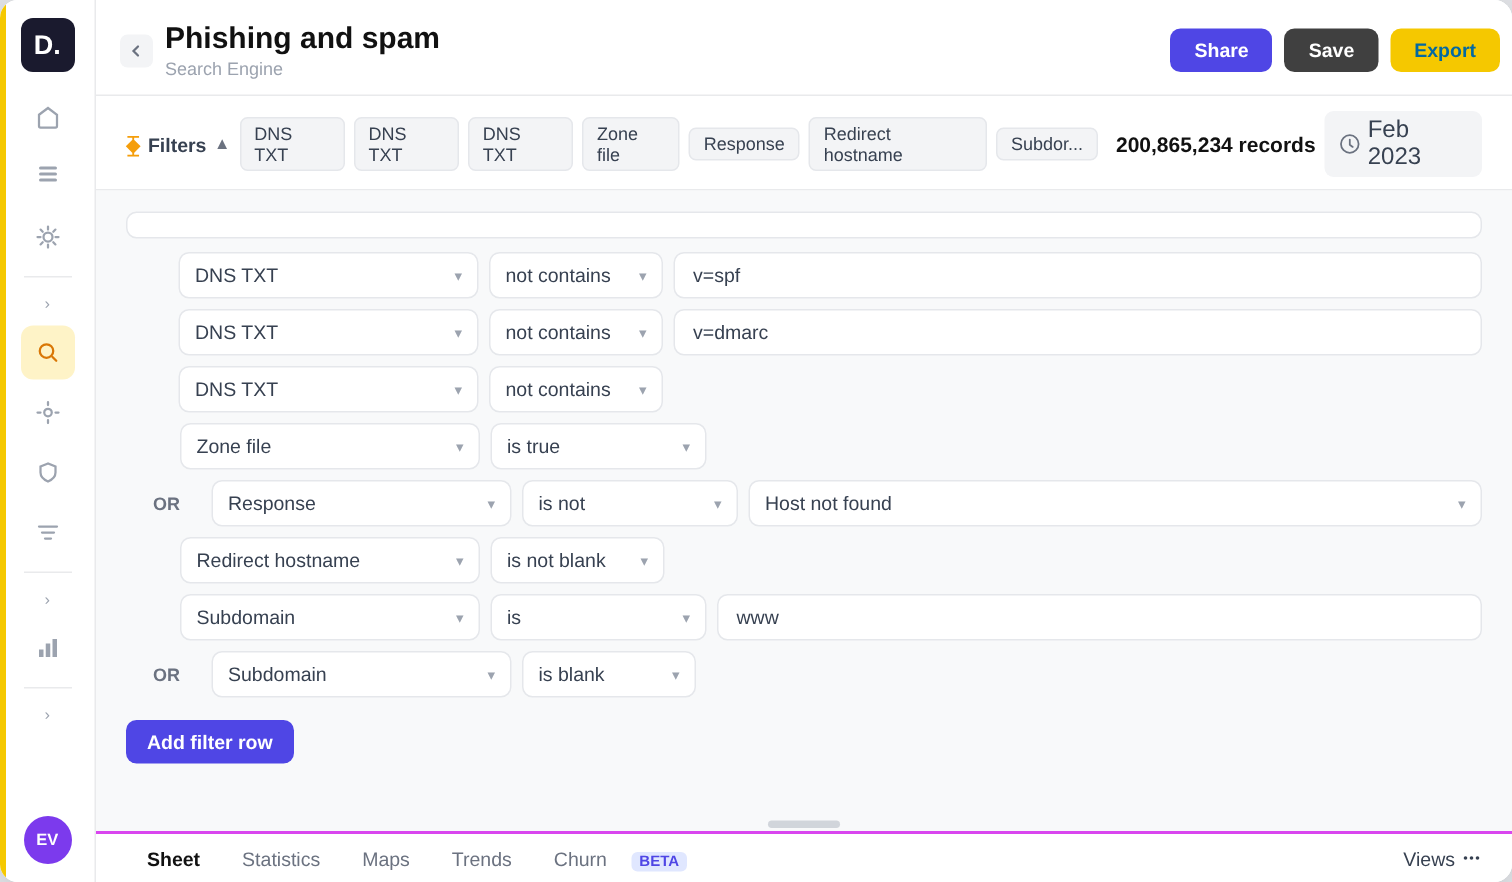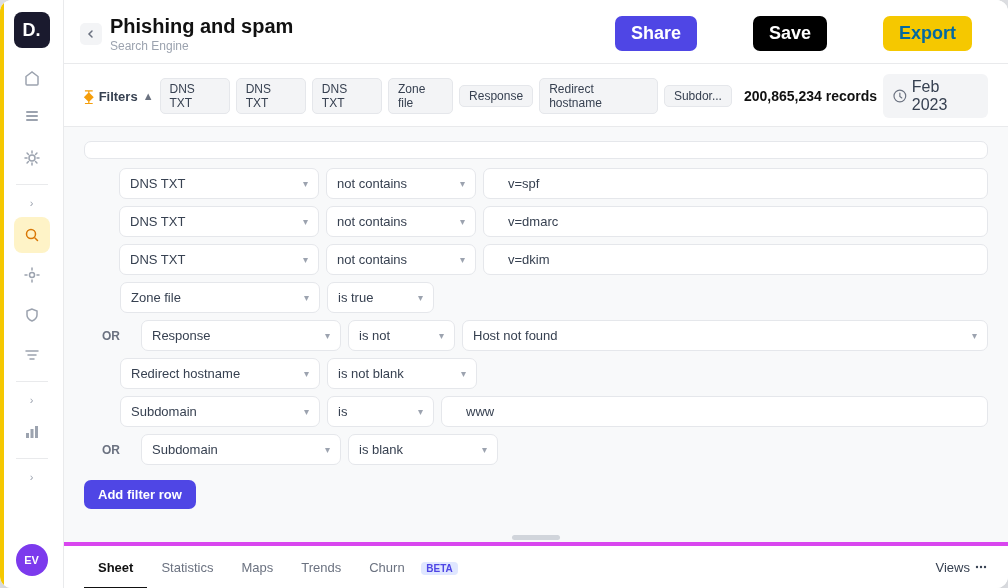--- a/index.html
+++ b/index.html
@@ -110,21 +110,21 @@
       flex: 1;
       display: flex;
       flex-direction: column;
       background: #f8f9fa;
       overflow: hidden;
     }
     
     .header {
       background: #fff;
       border-bottom: 1px solid #e9eaec;
-      padding: 14px 36px 10px 16px;
+      padding: 14px 8px 10px 16px;
       display: flex;
       align-items: center;
       justify-content: space-between;
     }
     .header-left {
       display: flex;
       align-items: center;
       gap: 8px;
     }
     .header-chevron {
@@ -150,33 +150,32 @@
       color: #9ca3af;
       margin-top: 1px;
     }
     .header-buttons {
       display: flex;
       gap: 8px;
     }
     .btn {
       padding: 7px 16px;
       border-radius: 7px;
-      font-size: 18px;
+      font-size: 13px;
       font-weight: 600;
       cursor: pointer;
       border: none;
       outline: none;
-      margin-left: 48px;
     }
     .btn-share {
       background: #4f46e5;
       color: #fff;
     }
     .btn-save {
-      background: #000000;
+      background: #404040;
       color: #fff;
       text-align: right;
     }
     .btn-export {
       background: #f5c800;
       color: #0369a1;
     }
     
     .filter-bar {
       background: #fff;
@@ -260,57 +259,57 @@
       font-weight: 600;
       color: #9ca3af;
       width: 28px;
       text-align: right;
       flex-shrink: 0;
     }
     .filter-row-indent {
       padding-left: 36px;
     }
     .select-wide { width: 200px; flex-shrink: 0; }
-    .select-medium { width: 150px; flex-shrink: 0; }
-    .select-narrow { width: 107px; flex-shrink: 0; }
+    .select-medium { width: 116px; flex-shrink: 0; }
+    .select-narrow { width: 144px; flex-shrink: 0; }
     .select-arrow {
       color: #9ca3af;
       font-size: 10px;
       margin-left: auto;
     }
     .text-field {
       background: #fff;
       border: 1px solid #e5e7eb;
       border-radius: 7px;
-      padding: 7px 24px;
+      padding: 7px 12px;
       font-size: 13px;
       color: #374151;
       flex: 1;
     }
     .select-inline {
       display: flex;
       align-items: center;
       background: #fff;
       border: 1px solid #e5e7eb;
       border-radius: 7px;
       padding: 7px 10px;
       font-size: 13px;
       color: #374151;
       cursor: pointer;
       white-space: nowrap;
     }
     
     .bottom-bar {
       background: #fff;
-      border-top: 4px solid #d946ef;
+      border-top: 2px solid #d946ef;
       padding: 0 20px;
       display: flex;
       align-items: center;
       gap: 0;
-      height: 46px;
+      height: 34px;
     }
     .tab {
       padding: 14px 14px 12px;
       font-size: 13px;
       color: #6b7280;
       cursor: pointer;
       border-bottom: 2px solid transparent;
       font-weight: 500;
     }
     .tab.active {
@@ -528,21 +527,20 @@
       <div class="filter-row">
         <div class="filter-row-label"></div>
         <div class="select-inline select-wide">
           <span>DNS TXT</span>
           <span class="select-arrow">▾</span>
         </div>
         <div class="select-inline select-medium">
           <span>not contains</span>
           <span class="select-arrow">▾</span>
         </div>
-        <div class="text-field">v=dkim</div>
       </div>
 
       <div class="filter-row filter-row-indent">
         <div class="select-inline select-wide">
           <span>Zone file</span>
           <span class="select-arrow">▾</span>
         </div>
         <div class="select-inline select-narrow">
           <span>is true</span>
           <span class="select-arrow">▾</span>

